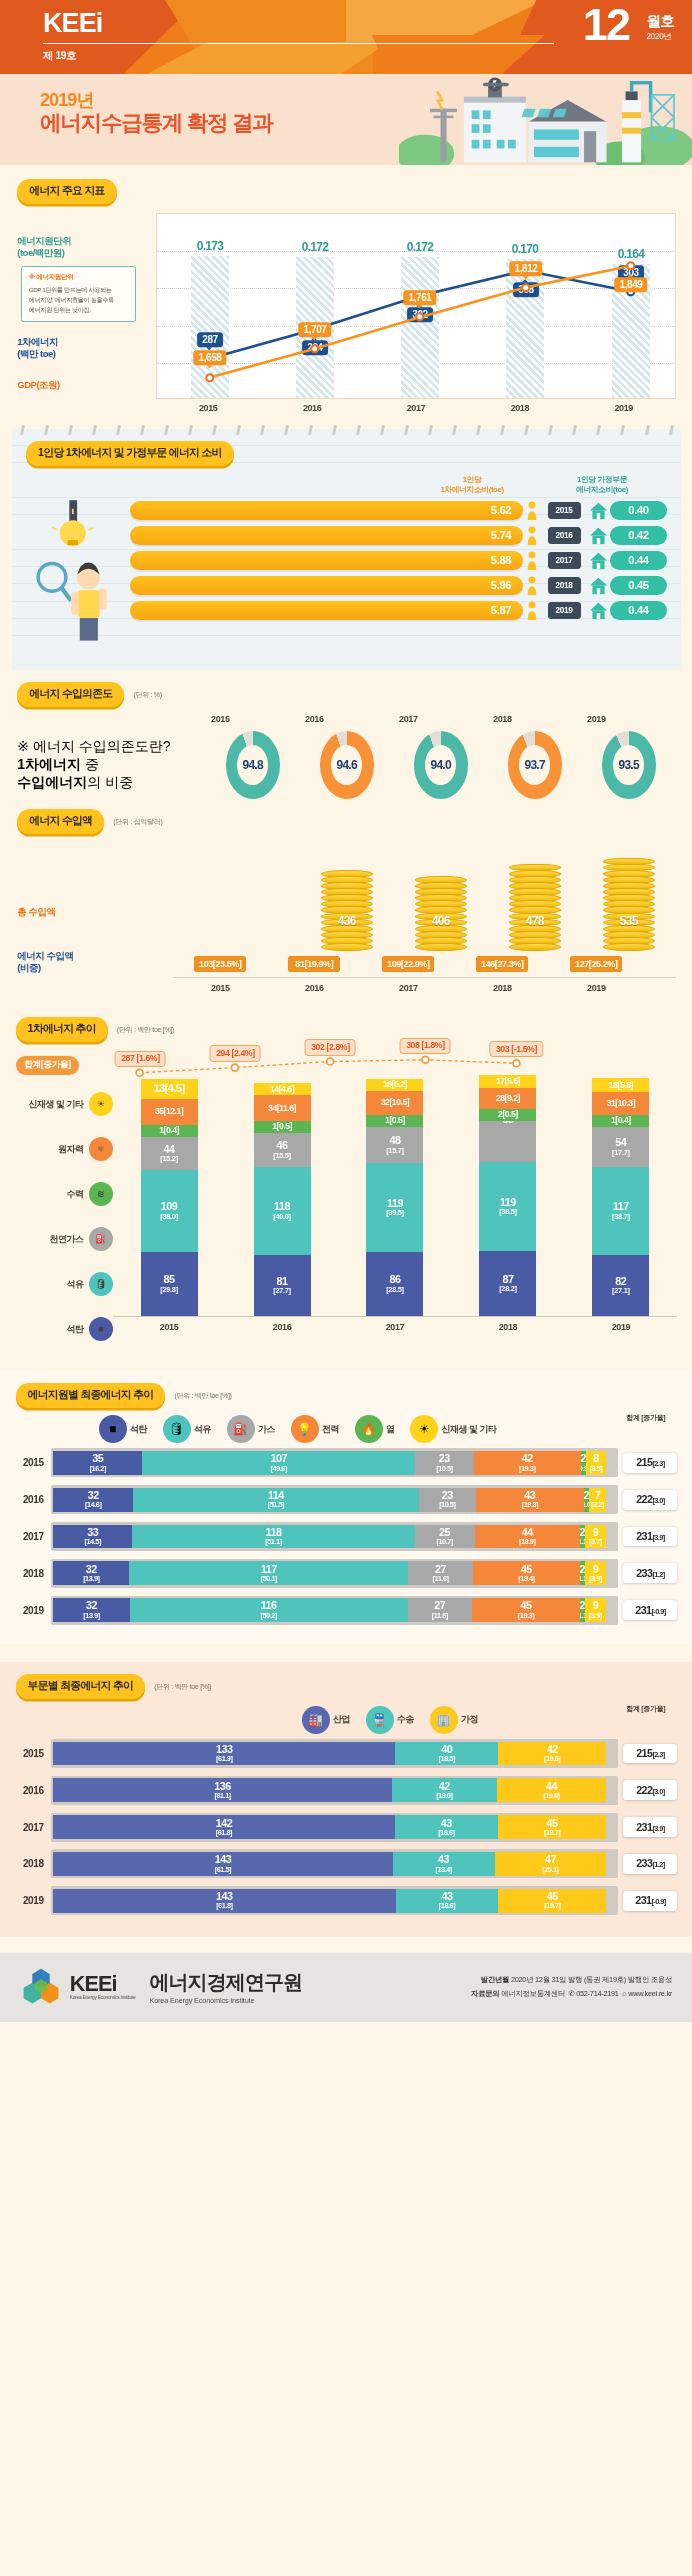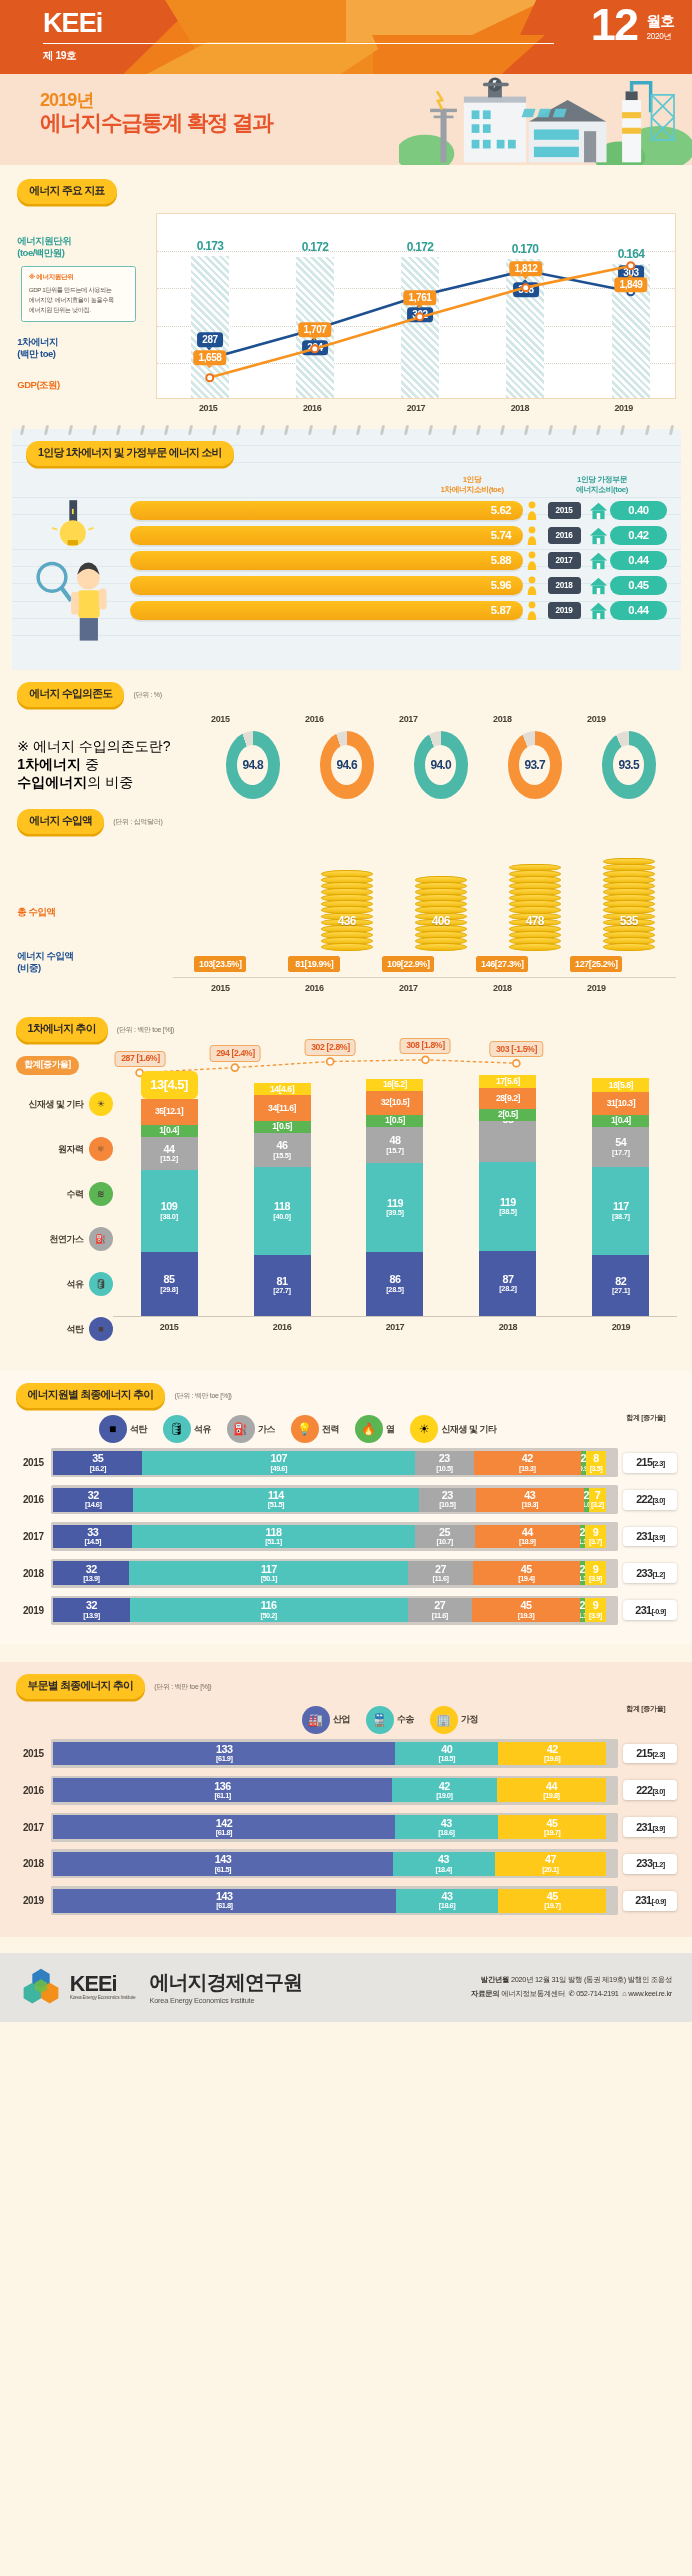--- a/index.html
+++ b/index.html
@@ -17,21 +17,21 @@
   .s2 { left:165px; top:0; width:208px; height:74px; background:#f08a1f; clip-path:polygon(0 0,100% 0,100% 100%,22% 100%); }
   .s3 { left:346px; top:0; width:199px; height:43px; background:#f5a742; clip-path:polygon(0 0,100% 0,55% 100%,0 100%); }
   .s4 { left:502px; top:0; width:190px; height:74px; background:#e05a20; clip-path:polygon(18% 0,100% 0,100% 100%,0 100%); }
   .s5 { left:147px; top:42px; width:242px; height:32px; background:#f3a030; clip-path:polygon(25% 0,100% 0,80% 100%,0 100%); }
   .s6 { left:372px; top:35px; width:173px; height:39px; background:#ef7d1a; clip-path:polygon(0 0,100% 0,75% 100%,10% 100%); }
   .hdr-in { position:relative; z-index:3; padding:10.4px 19px 0 43px; display:flex; justify-content:space-between; align-items:flex-start;}
   .brand { color:#fff; }
   .brand .logo { font-size:27px; font-weight:bold; letter-spacing:-0.9px; line-height:1; }
   .brand .rule { width:511px; height:1.7px; background:#fff; margin:5.2px 0 4.3px 0; }
   .brand .issue { font-size:10.4px; font-weight:bold; letter-spacing:-0.4px; }
-  .mon { color:#fff; display:flex; align-items:flex-start; gap:9px; position:relative; z-index:4; margin-top:-3.5px;}
+  .mon { color:#fff; display:flex; align-items:flex-start; gap:17px; position:relative; z-index:4; margin-top:-3.5px;}
   .mon .num { font-size:45px; font-weight:bold; line-height:.82; letter-spacing:-1.7px;}
   .mon .rt { padding-top:7px; }
   .mon .wo { font-size:14.7px; font-weight:bold; line-height:1; letter-spacing:-0.9px;}
   .mon .yr { font-size:8.2px; margin-top:2.6px; letter-spacing:-0.3px;}
 
   
   .titleband { position:relative; background:#f9e1cd; height:91px; overflow:hidden; }
   .titleband .tt { position:absolute; left:40px; top:15.6px; }
   .tt .y { font-size:18px; font-weight:bold; color:#f08a1f; letter-spacing:-0.9px; line-height:1.15;}
   .tt .m { font-size:21.6px; font-weight:bold; color:#e8542a; letter-spacing:-1.3px; line-height:1.2;}
@@ -711,21 +711,21 @@
             <span class="lgico" style="background:#4fc4bc">🛢</span>
           </div>
           <div class="lgitem">
             <span>석탄</span>
             <span class="lgico" style="background:#4a5ba6">■</span>
           </div>
         </div>
       <div class="c5plot">
         <div class="colgrp" id="c5cols">
             <div class="col">
-              <div class="seg" style="background: rgb(255, 211, 26); height: 28px; flex-direction: row; font-size: 13px; border-radius: 6px;">
+              <div class="seg" style="background: rgb(255, 211, 26); height: 20px; flex-direction: row; font-size: 11px;">
                 <span>13[4.5]</span>
               </div>
               <div class="seg" style="background: rgb(245, 135, 58); height: 26px; flex-direction: row; font-size: 8.7px;">
                 <span>35[12.1]</span>
               </div>
               <div class="seg" style="background: rgb(90, 181, 82); height: 12px; flex-direction: row; font-size: 8.7px;">
                 <span>1[0.4]</span>
               </div>
               <div class="seg" style="background: rgb(168, 168, 168); height: 33px;">
                 <div>44</div>

